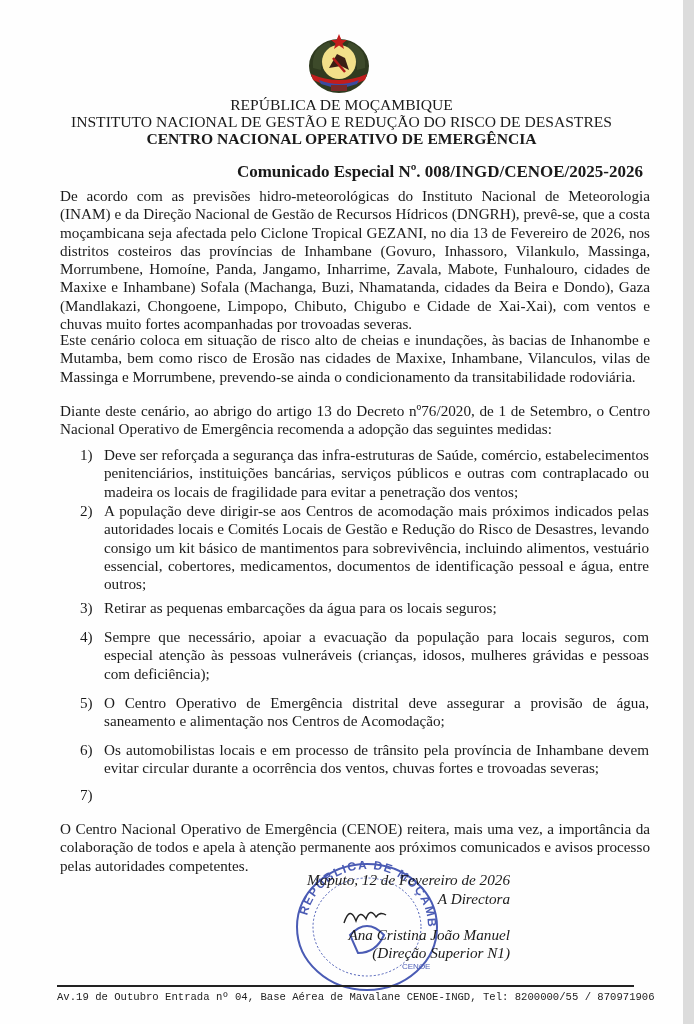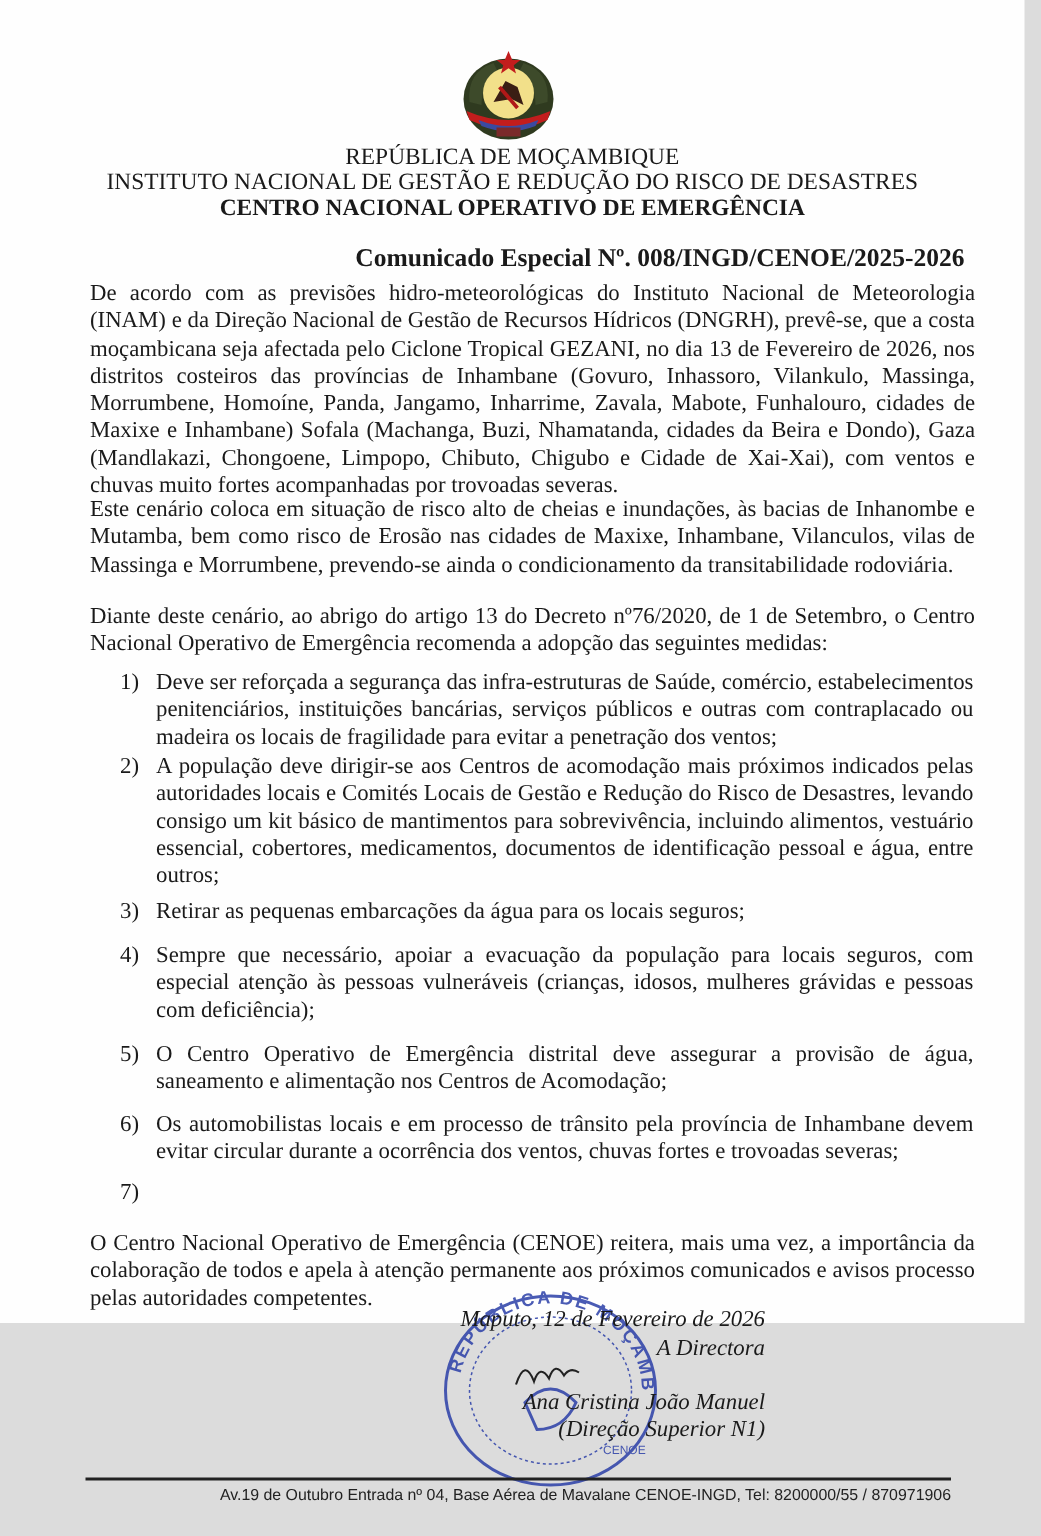--- a/index.html
+++ b/index.html
@@ -2,21 +2,21 @@
 <html><head>
 <meta charset="utf-8">
 <style>
   html, body { margin:0; padding:0; }
   body {
     width:694px; height:1024px; overflow:hidden; position:relative;
     background:#dcdcdc;
     font-family:"Liberation Serif", serif; color:#1a1a1a;
   }
   .page {
-    position:absolute; left:0; top:0; width:683px; height:882px;
+    position:absolute; left:0; top:0; width:683px; height:1024px;
     background:#fefefe;
   }
   .coat {
     position:absolute; left:299px; top:28px; width:80px; height:68px;
   }
   .hdr {
     position:absolute; left:40px; width:603px; text-align:center;
     font-size:15.6px; line-height:16px; white-space:nowrap;
   }
   .hdr.b { font-weight:bold; }
@@ -44,21 +44,21 @@
   .stamp {
     position:absolute; left:292px; top:857px; width:150px; height:135px;
     opacity:0.85;
   }
   .footer-line {
     position:absolute; left:57px; top:985px; width:577px; height:1.5px;
     background:#222;
   }
   .footer {
     position:absolute; left:57px; width:577px; top:991px;
-    text-align:right; font-family:Liberation Sans, sans-serif;
+    text-align:right; font-family:Liberation Mono, monospace;
     font-size:10.6px; color:#222; white-space:nowrap;
   }
 </style>
 </head>
 <body>
 
 <div class="page">
 
   <svg class="coat" viewBox="0 0 80 68">
     <ellipse cx="40" cy="38" rx="30" ry="27" fill="#2f3a1f"></ellipse>

